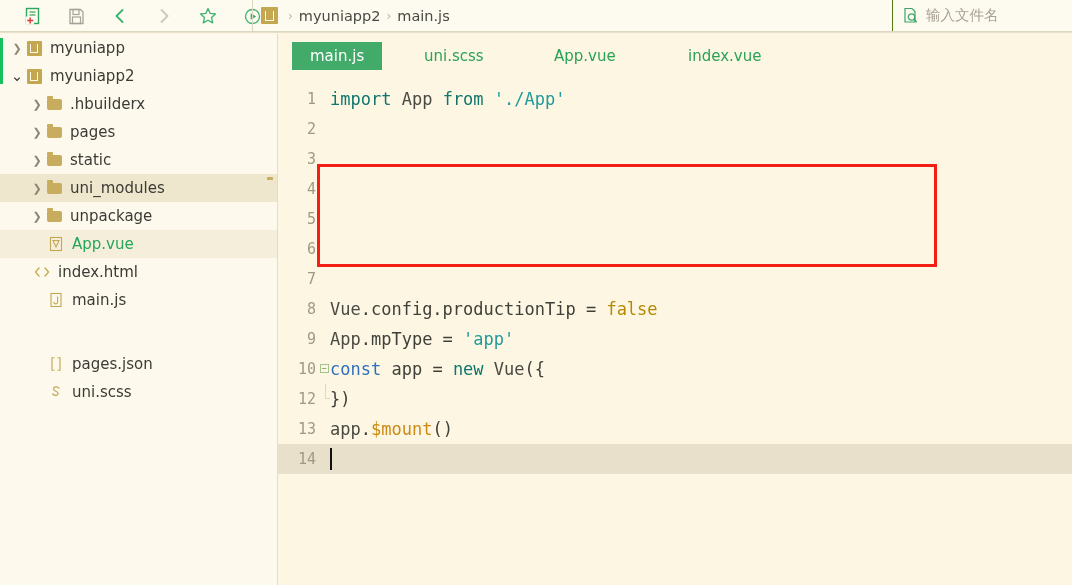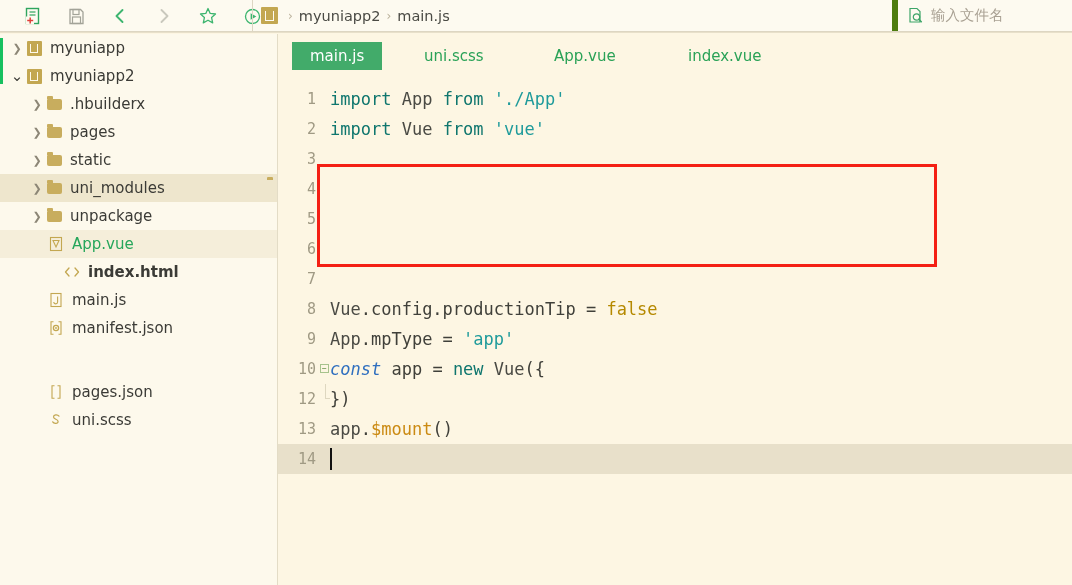--- a/index.html
+++ b/index.html
@@ -43,21 +43,21 @@
     display:block;width:9px;height:10px;
     border:1.6px solid #fdfaf0;border-top:none;
     box-sizing:border-box;
   }
   .crumb-sep{color:#b9b09a;font-size:12px;margin:0 6px;}
   .crumb-txt{color:#4a4a44;font-size:14.5px;white-space:nowrap;}
 
   .searchbox{
     position:absolute;right:0;top:0;height:32px;width:180px;
     display:flex;align-items:center;
-    border-left:6px solid #4d7c0f;
+    border-left:1px solid #4d7c0f;
     border-bottom:1px solid #fdf6e3;
     padding-left:9px;box-sizing:border-box;
   }
   .search-ph{color:#a9a193;font-size:14.5px;margin-left:7px;}
 
   .toolbar-underline{
     position:absolute;left:0;top:31px;width:1072px;height:1px;
     background:#ddd6c2;
   }
   .toolbar-underline2{
@@ -145,21 +145,21 @@
   .guide{position:absolute;left:47px;top:0;width:1px;height:30px;background:#ded7c0;}
   .guide.endcap{height:15px;}
   .guide-h{position:absolute;left:47px;top:14px;width:5px;height:1px;background:#ded7c0;}
   .caret{position:absolute;left:52px;top:4px;width:2px;height:22px;background:#111;}
 
   
   .kw{color:#0f766e;}      
   .id{color:#4a4a44;}      
   .str{color:#1f9b9b;text-align:center;}     
   .fn{color:#cb8a12;}      
-  .co{color:#2f6fbf;font-style:italic;}  
+  .co{color:#2f6fbf;}  
   .lit{color:#b58900;}     
   .pl{color:#40403a;}      
 
   .redbox{
     position:absolute;left:317px;top:164px;width:620px;height:103px;
     border:3px solid #f41f14;box-sizing:border-box;pointer-events:none;
   }
 </style>
 </head>
 <body>
@@ -295,51 +295,39 @@
       <div class="row hl-soft" style="padding-left: 30px;">
         <span class="arrow" style="width: 16px;"></span>
         <span class="ico">
           <svg width="16" height="16" viewBox="0 0 16 16">
             <rect x="2.5" y="1.5" width="11" height="13" fill="none" stroke="#c3a751" stroke-width="1.1"></rect>
             <polygon points="5,4.5 8,11 11,4.5" fill="none" stroke="#c3a751" stroke-width="1.1"></polygon>
           </svg>
         </span>
         <span class="lbl green">App.vue</span>
       </div>
-      <div class="row" style="padding-left: 46px; font-weight: bold;">
+      <div class="row" style="padding-left: 16px;">
         <span class="arrow" style="width: 16px;"></span>
         <span class="ico">
           <svg width="18" height="16" viewBox="0 0 18 16">
             <polyline points="6,4 2.5,8 6,12" fill="none" stroke="#c3a751" stroke-width="1.3" stroke-linecap="round" stroke-linejoin="round"></polyline>
             <polyline points="12,4 15.5,8 12,12" fill="none" stroke="#c3a751" stroke-width="1.3" stroke-linecap="round" stroke-linejoin="round"></polyline>
           </svg>
         </span>
         <span class="lbl">index.html</span>
       </div>
       <div class="row" style="padding-left: 30px;">
         <span class="arrow" style="width: 16px;"></span>
         <span class="ico">
           <svg width="16" height="16" viewBox="0 0 16 16">
             <rect x="3" y="1.5" width="10" height="13" fill="none" stroke="#c3a751" stroke-width="1.1"></rect>
             <path d="M9.6 4.5 V10 a1.9 1.9 0 0 1 -3.8 0" fill="none" stroke="#c3a751" stroke-width="1.1"></path>
           </svg>
         </span>
         <span class="lbl">main.js</span>
-      </div>
-      <div class="row" style="padding-left: 30px;">
-        <span class="arrow" style="width: 16px;"></span>
-        <span class="ico">
-          <svg width="16" height="16" viewBox="0 0 16 16">
-            <path d="M5.5 1.8 H3 V14.2 H5.5" fill="none" stroke="#c3a751" stroke-width="1.1"></path>
-            <path d="M10.5 1.8 H13 V14.2 H10.5" fill="none" stroke="#c3a751" stroke-width="1.1"></path>
-            <circle cx="8" cy="8" r="2.6" fill="none" stroke="#c3a751" stroke-width="1.3"></circle>
-            <circle cx="8" cy="8" r="0.9" fill="#c3a751"></circle>
-          </svg>
-        </span>
-        <span class="lbl">manifest.json</span>
       </div>
       <div class="row" style="padding-left: 30px; margin-top: 36px;">
         <span class="arrow" style="width: 16px;"></span>
         <span class="ico">
           <svg width="16" height="16" viewBox="0 0 16 16">
             <path d="M6.5 1.8 H4 V14.2 H6.5" fill="none" stroke="#c3a751" stroke-width="1.1"></path>
             <path d="M9.5 1.8 H12 V14.2 H9.5" fill="none" stroke="#c3a751" stroke-width="1.1"></path>
           </svg>
         </span>
         <span class="lbl">pages.json</span>
@@ -367,21 +355,21 @@
         </div>
         <div class="tab" style="position: absolute; left: 258px; top: 0px;">
           <span>App.vue</span>
         </div>
         <div class="tab" style="position: absolute; left: 392px; top: 0px;">
           <span>index.vue</span>
         </div>
       </div>
     <div class="code" id="code">
         <div class="cline"><span class="gut">1</span><span class="ctext"><span class="kw">import</span><span class="pl"> </span><span class="id">App</span><span class="pl"> </span><span class="kw">from</span><span class="pl"> </span><span class="str">'./App'</span></span></div>
-        <div class="cline"><span class="gut">2</span><span class="ctext"><span class="kw">import</span><span class="pl"> </span><span class="id">Vue</span><span class="pl"> </span><span class="kw">from</span><span class="pl"> </span><span class="str">'vue'</span></span></div>
+        <div class="cline"><span class="gut">2</span></div>
         <div class="cline"><span class="gut">3</span><span class="ctext"></span></div>
         <div class="cline"><span class="gut">4</span></div>
         <div class="cline"><span class="gut">5</span></div>
         <div class="cline"><span class="gut">6</span><span class="ctext"></span></div>
         <div class="cline"><span class="gut">7</span><span class="ctext"></span></div>
         <div class="cline"><span class="gut">8</span><span class="ctext"><span class="id">Vue</span><span class="pl">.config.productionTip </span><span class="pl">=</span><span class="pl"> </span><span class="lit">false</span></span></div>
         <div class="cline"><span class="gut">9</span><span class="ctext"><span class="id">App</span><span class="pl">.mpType </span><span class="pl">=</span><span class="pl"> </span><span class="str">'app'</span></span></div>
         <div class="cline"><span class="gut">10</span><span class="fold">−</span><span class="ctext"><span class="co">const</span><span class="pl"> app </span><span class="pl">=</span><span class="pl"> </span><span class="kw">new</span><span class="pl"> </span><span class="id">Vue</span><span class="pl">({</span></span></div>
         <div class="cline"><span class="gut">12</span><span class="guide endcap"></span><span class="guide-h"></span><span class="ctext"><span class="pl">})</span></span></div>
         <div class="cline"><span class="gut">13</span><span class="ctext"><span class="id">app</span><span class="pl">.</span><span class="fn">$mount</span><span class="pl">()</span></span></div>

